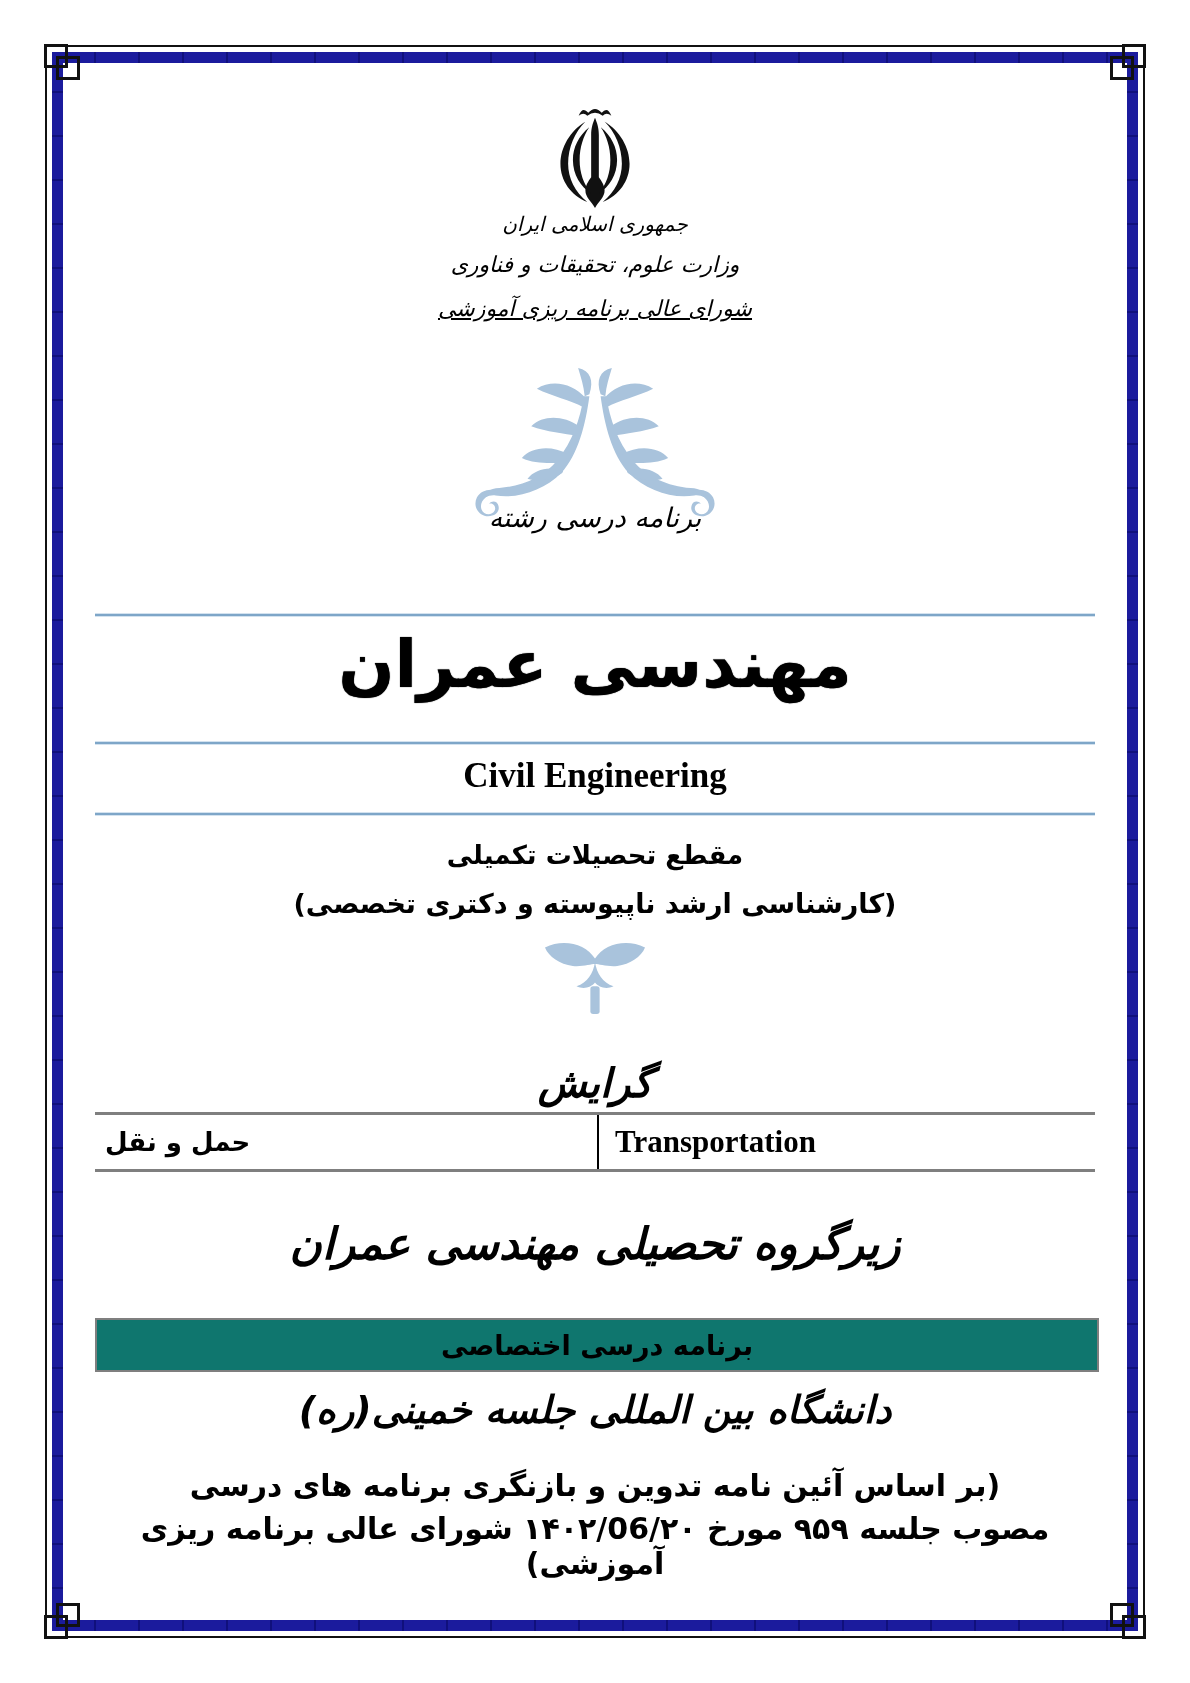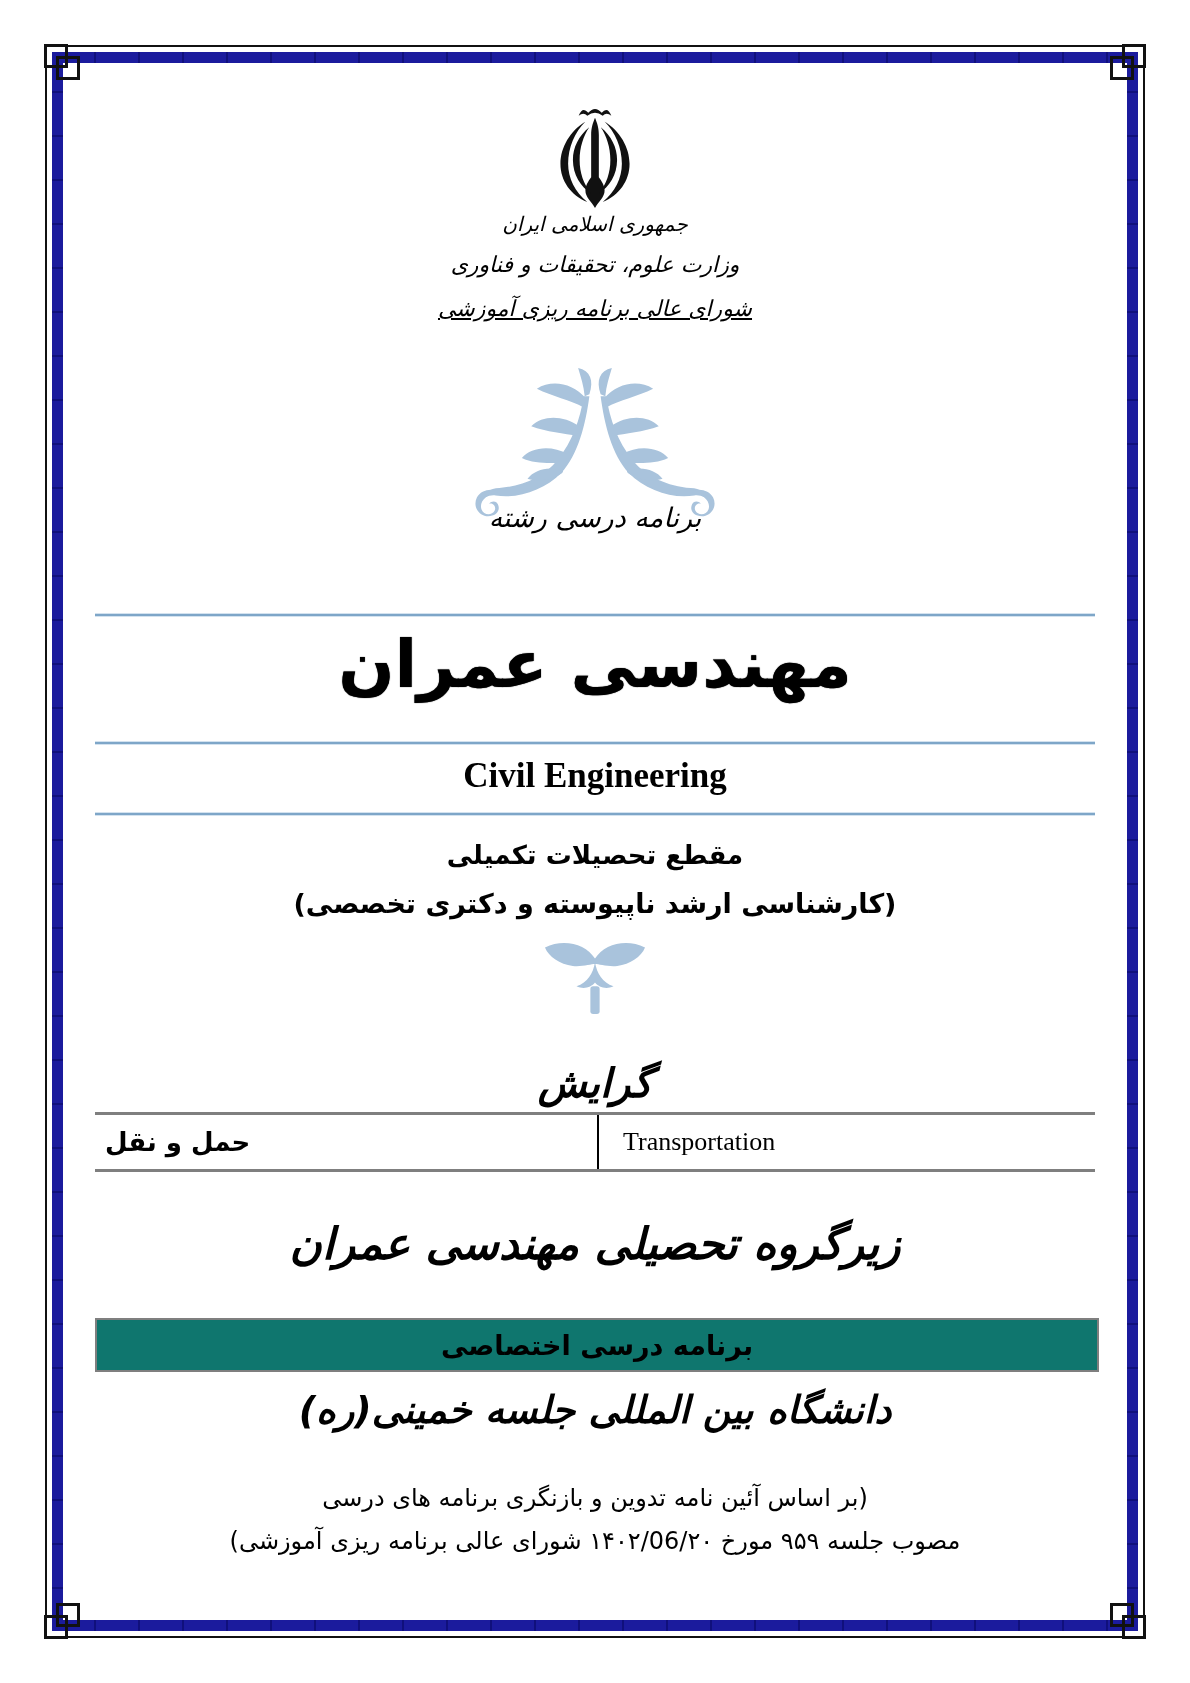--- a/index.html
+++ b/index.html
@@ -33,39 +33,39 @@
   .blue-rule{left:95px;width:1000px;height:0;border-top:2px solid #7ea6c8;
              box-shadow:0 1px 0 #d3e2ef,0 -1px 0 #d3e2ef;}
   .orient-table{left:95px;top:1112px;width:1000px;height:54px;
                 border-top:3px solid #7f7f7f;border-bottom:3px solid #7f7f7f;
                 display:flex;}
   .orient-cell-fa{width:504px;border-right:2px solid #000;display:flex;
                   align-items:center;justify-content:flex-end;direction:rtl;
                   font-weight:bold;font-size:26px;padding-left:10px;box-sizing:border-box;
                   padding-right:10px;}
   .orient-cell-en{flex:1;display:flex;align-items:center;justify-content:flex-start;
-                  padding-left:24px;font-family:"Liberation Serif",serif;
-                  font-weight:normal;font-size:26px;}
+                  padding-left:16px;font-family:"Liberation Serif",serif;
+                  font-weight:bold;font-size:31px;}
 
   
   .fa{direction:rtl;}
   .callig{font-style:italic;}
   .h-line{font-size:22px;}
   .program-label{font-size:27px;}
   .title-fa{font-size:66px;font-weight:bold;letter-spacing:1px;
             text-shadow:0 0 1px #000;}
   .title-en{font-family:"Liberation Serif",serif;font-weight:bold;font-size:35px;}
   .level{font-weight:bold;font-size:26px;}
   .orientation-label{font-size:40px;font-weight:bold;margin-top:28px;}
   .subgroup{font-size:44px;font-weight:bold;}
   .banner{left:95px;top:1318px;width:1000px;height:50px;background:#0f766e;
           border:2px solid #7f7f7f;display:flex;align-items:center;justify-content:center;
           font-weight:bold;font-size:27px;}
   .university{font-size:38px;font-weight:bold;}
-  .footnote{font-weight:normal;font-size:24px;margin-top:16px;}
+  .footnote{font-weight:bold;font-size:30px;}
 </style>
 </head>
 <body>
 
 <div class="frame-outer"></div>
 <div class="band top"></div>
 <div class="band bottom"></div>
 <div class="band v left"></div>
 <div class="band v right"></div>
 

